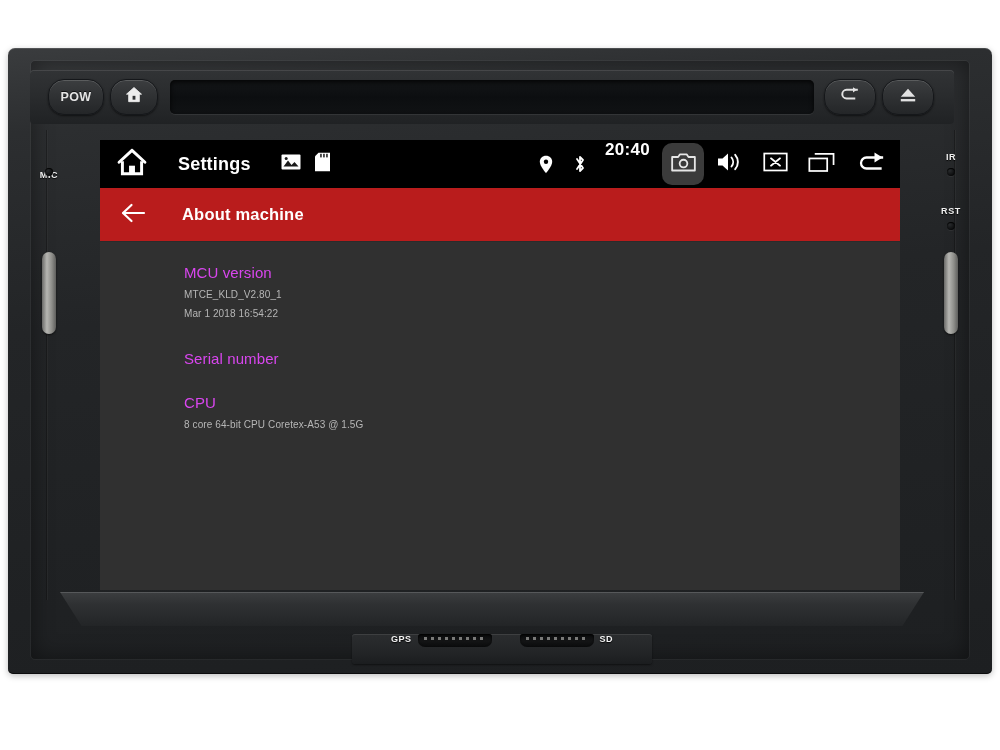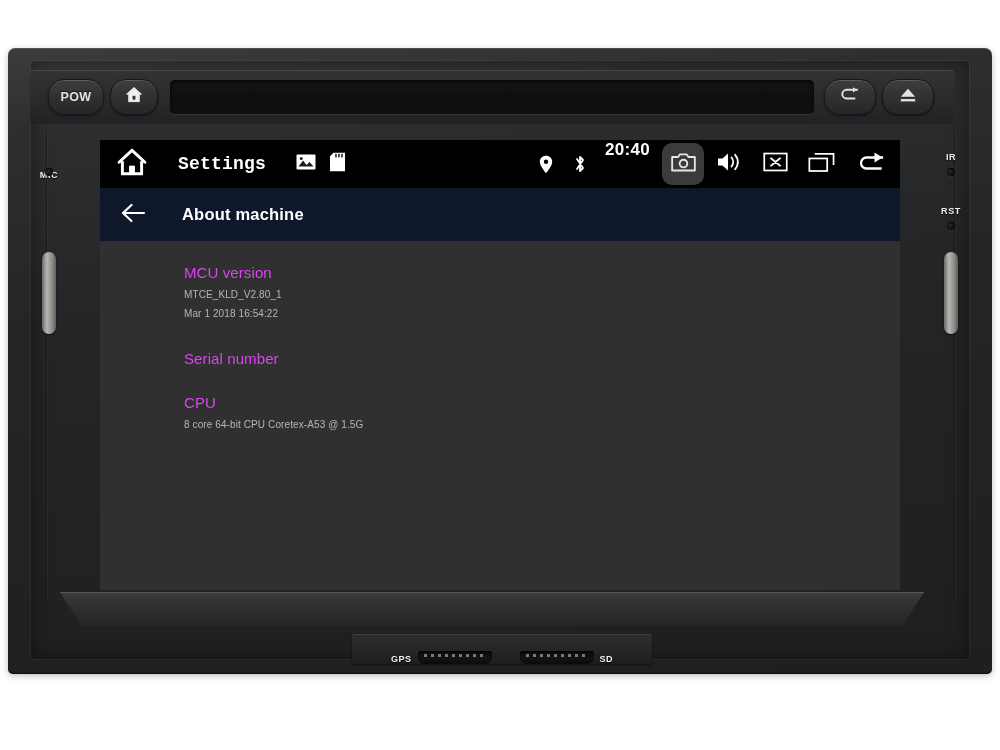--- a/index.html
+++ b/index.html
@@ -118,21 +118,21 @@
     height: 48px; width: 100%;
     background: #000000;
     display: flex; align-items: center;
   }
   #home-icon-wrap {
     width: 64px; height: 48px;
     display: flex; align-items: center; justify-content: center;
   }
   #app-title {
     color: #ffffff; font-size: 18px; font-weight: bold;
-    letter-spacing: 0.2px; margin-left: 14px; font-family: Liberation Mono, monospace;
+    letter-spacing: 0.2px; margin-left: 14px;
   }
   #title-icons { display: flex; align-items: center; gap: 13px; margin-left: 30px; }
   #status-right {
     position: absolute; right: 0; top: 0; height: 48px;
     display: flex; align-items: flex-start; gap: 0px;
   }
   .stat-icon {
     width: 34px; height: 48px;
     display: flex; align-items: center; justify-content: center;
   }
@@ -146,21 +146,21 @@
   }
   #cam-key-hl {
     width: 42px; height: 42px; border-radius: 10px;
     background: #3b3b3b;
     display: flex; align-items: center; justify-content: center;
   }
 
   
   #sub-header {
     height: 54px; width: 100%;
-    background: #0f172a;
+    background: #b91c1c;
     display: flex; align-items: center;
     border-bottom: 1px solid #2b2b2b;
   }
   #back-arrow-wrap {
     width: 66px; height: 54px;
     display: flex; align-items: center; justify-content: center;
   }
   #sub-title {
     color: #ffffff; font-size: 16.5px; font-weight: bold;
     margin-left: 16px; letter-spacing: 0.2px;
@@ -191,21 +191,21 @@
     clip-path: polygon(0 0, 100% 0, 97.5% 100%, 2.5% 100%);
     box-shadow: inset 0 1px 0 rgba(255,255,255,0.14);
   }
   #slot-panel {
     position: absolute;
     left: 352px; top: 634px;
     width: 300px; height: 30px;
     background: linear-gradient(180deg, #2b2d2f 0%, #232527 60%, #1b1d1f 100%);
     border-radius: 3px;
     box-shadow: inset 0 1px 0 rgba(255,255,255,0.09), 0 1px 2px rgba(0,0,0,0.5);
-    display: flex; align-items: flex-end; justify-content: center; gap: 6px;
+    display: flex; align-items: flex-start; justify-content: center; gap: 6px;
   }
   .slot-label {
     font-size: 9px; font-weight: bold; color: #f2f2f2;
     letter-spacing: 0.5px; text-shadow: 0 1px 1px rgba(0,0,0,0.9);
   }
   .slot-mouth {
     width: 74px; height: 13px;
     background: linear-gradient(180deg, #090a0b 0%, #131415 55%, #0a0b0c 100%);
     border-radius: 3px 3px 7px 7px;
     box-shadow: inset 0 1px 2px rgba(0,0,0,0.95);

